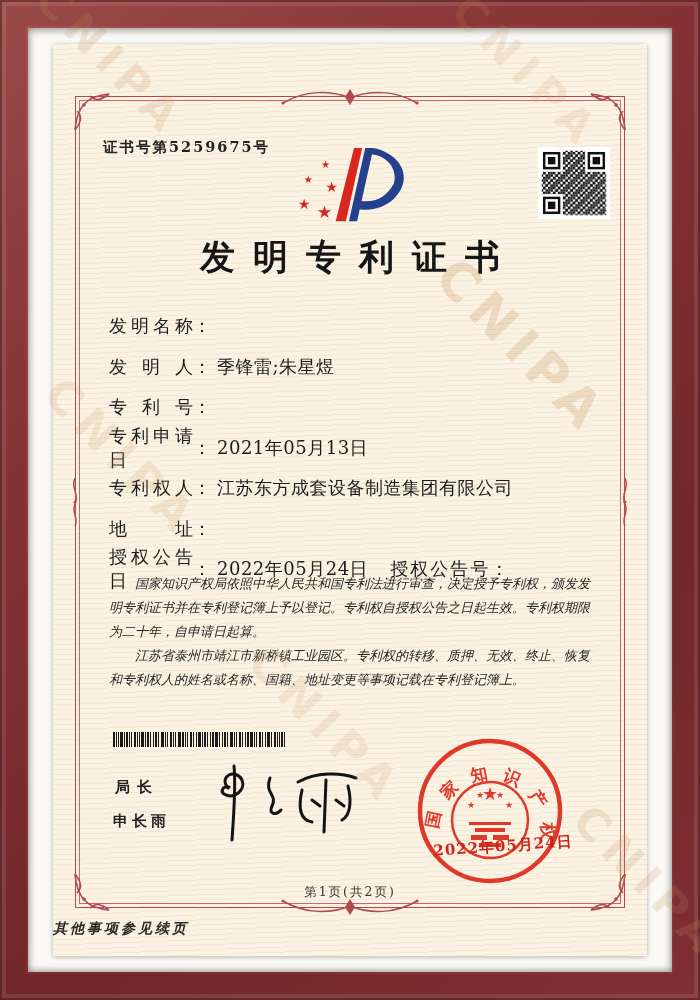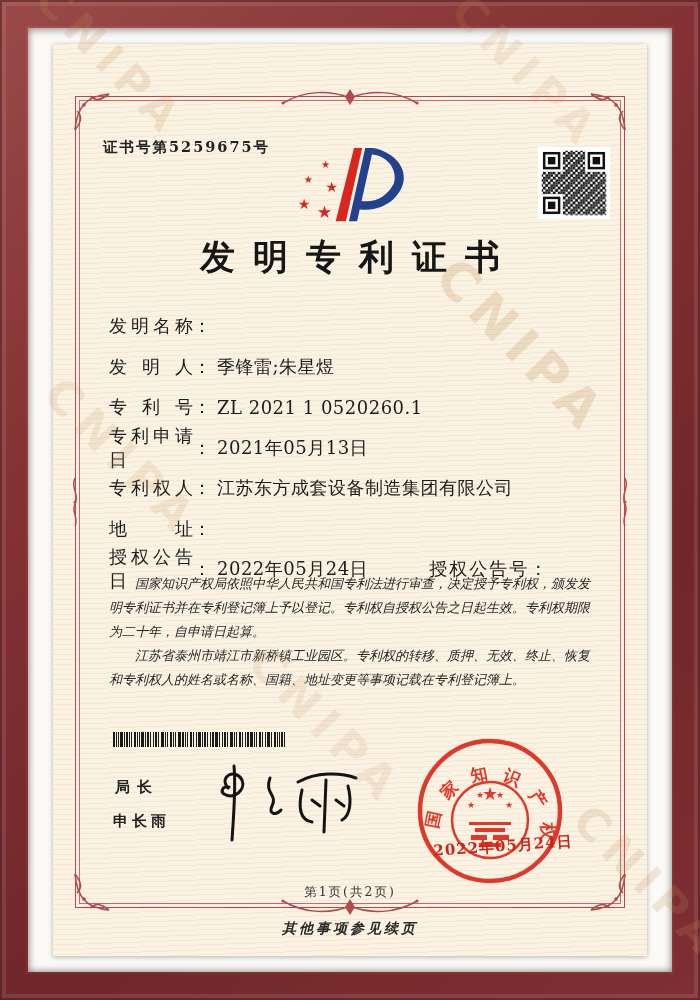--- a/index.html
+++ b/index.html
@@ -40,41 +40,41 @@
   .logo{position:absolute;left:242px;top:100px;width:114px;height:82px;}
   .qr{position:absolute;left:485px;top:103px;width:72px;height:72px;background:#fff;}
   .title{position:absolute;left:0;right:0;top:190px;text-align:center;font-size:35px;
          font-weight:700;color:#161616;letter-spacing:18px;text-indent:18px;}
   
   .fields{position:absolute;left:56px;right:36px;top:262px;}
   .frow{height:40.5px;display:flex;align-items:center;font-size:18px;font-weight:400;color:#1c1c1c;}
   .flabel{display:inline-block;width:84px;text-align:justify;text-align-last:justify;}
   .fsep{margin:0 6px 0 0;}
   .fvalue{letter-spacing:.5px;}
-  .grant-label{display:inline-block;margin-left:61px;letter-spacing:2px;text-align:center;}
+  .grant-label{display:inline-block;margin-left:22px;letter-spacing:2px;text-align:center;}
   
   .bodytext{position:absolute;left:56px;right:46px;top:528px;font-size:13px;line-height:1.85;
             color:#242424;font-style:italic;font-weight:500;}
   .bodytext p{margin:0;text-indent:2em;}
   
   .barcode{position:absolute;left:60px;top:688px;width:172px;height:15px;color:#1a1a1a;}
   
   .sig-title{position:absolute;left:62px;top:734px;font-family:"DejaVu Sans","Liberation Sans",sans-serif;
              font-size:15px;font-weight:600;letter-spacing:7px;color:#222;}
   .sig-name{position:absolute;left:60px;top:768px;font-family:"DejaVu Sans","Liberation Sans",sans-serif;
             font-size:15px;font-weight:600;letter-spacing:4px;color:#222;}
   .handwriting{position:absolute;left:145px;top:716px;width:170px;height:86px;color:#141414;}
   
   .seal{position:absolute;left:362px;top:692px;width:150px;height:150px;opacity:.92;}
   .seal-date{position:absolute;left:370px;top:793px;width:160px;font-size:15px;font-weight:700;
              color:#cc2418;letter-spacing:1px;transform:rotate(-4deg);text-align:center;}
   
   .page-info{position:absolute;left:0;right:0;top:840px;text-align:center;font-size:12.5px;
              letter-spacing:2px;color:#333;}
-  .cont-note{position:absolute;left:0;right:0;top:876px;text-align:center;font-size:14px;
+  .cont-note{position:absolute;left:0;right:0;top:876px;font-size:14px;
              font-style:italic;font-weight:600;letter-spacing:3px;color:#2a2a2a;}
 </style>
 </head>
 <body>
 
 <div class="stage">
   <div class="frame"></div>
   <div class="mat"></div>
 
   <div class="paper">
@@ -203,21 +203,20 @@
           <span class="fsep">：</span>
       </div>
       <div class="frow">
         <span class="flabel">发明人</span>
           <span class="fsep">：</span>
         <span class="fvalue">季锋雷;朱星煜</span>
       </div>
       <div class="frow">
         <span class="flabel">专利号</span>
           <span class="fsep">：</span>
-        <span class="fvalue">ZL 2021 1 0520260.1</span>
       </div>
       <div class="frow">
         <span class="flabel">专利申请日</span>
           <span class="fsep">：</span>
         <span class="fvalue">2021年05月13日</span>
       </div>
       <div class="frow">
         <span class="flabel">专利权人</span>
           <span class="fsep">：</span>
         <span class="fvalue">江苏东方成套设备制造集团有限公司</span>

